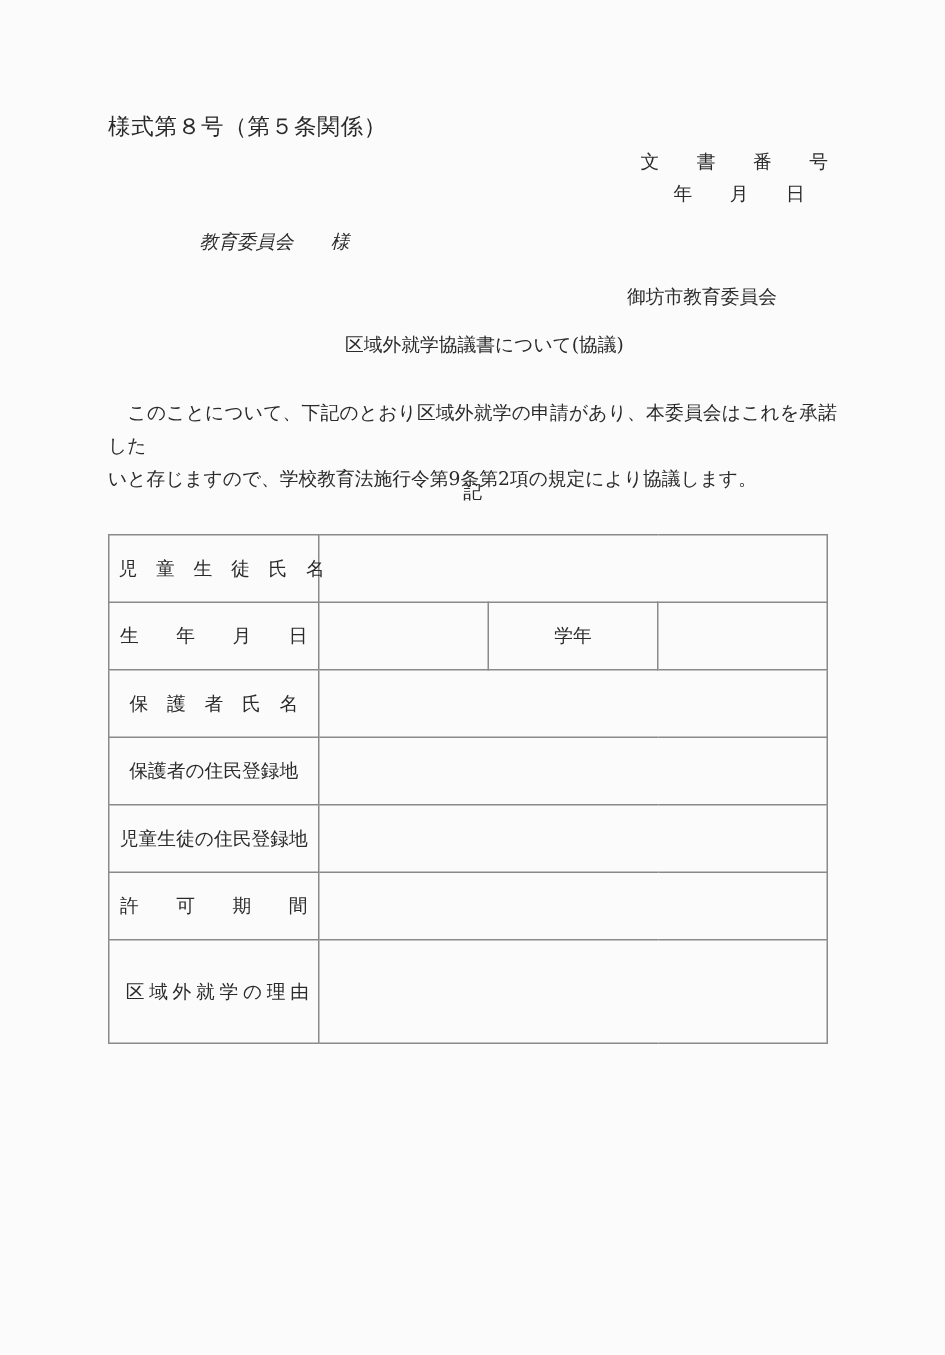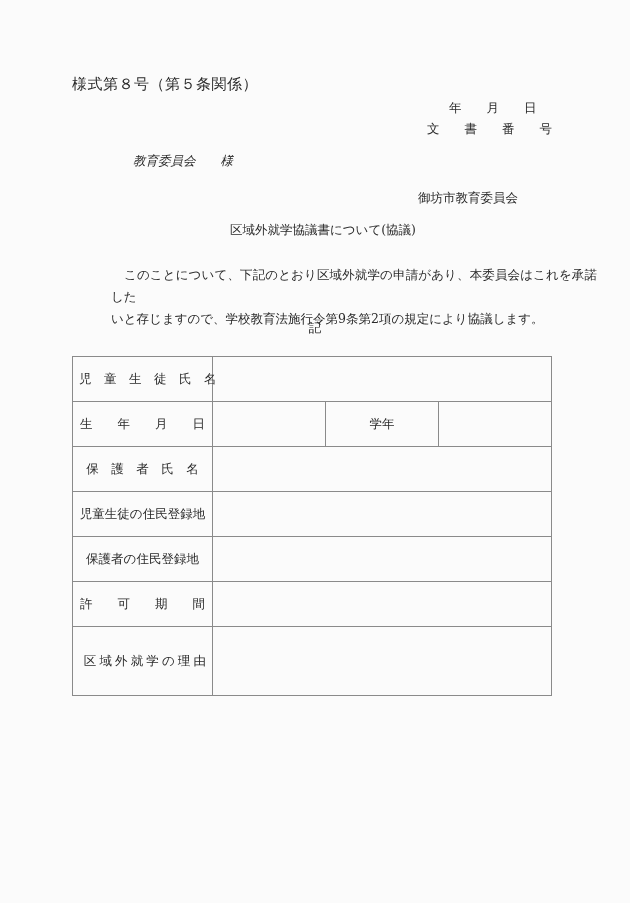--- a/index.html
+++ b/index.html
@@ -84,21 +84,20 @@
 
   
   .body-text {
     position: absolute;
     left: 72px;
     top: 264px;
     width: 486px;
     font-size: 12.5px;
     line-height: 22px;
     text-align: justify;
-    margin-left: 39px;
   }
   .body-text .line1 {
     display: block;
     text-indent: 13px;
   }
   .body-text .line2 {
     display: block;
   }
 
   .ki-mark {
@@ -155,22 +154,22 @@
   }
 </style>
 </head>
 <body>
 
 <div class="page">
 
   <div class="form-no">様式第８号（第５条関係）</div>
 
   <div class="doc-meta">
+    <span class="meta-line meta-number">文　　書　　番　　号</span>
     <span class="meta-line meta-date">年　　月　　日</span>
-    <span class="meta-line meta-number">文　　書　　番　　号</span>
   </div>
 
   <div class="addressee">教育委員会　　様</div>
 
   <div class="issuer">御坊市教育委員会</div>
 
   <div class="doc-title">区域外就学協議書について(協議)</div>
 
   <div class="body-text">
     <span class="line1">このことについて、下記のとおり区域外就学の申請があり、本委員会はこれを承諾した</span>
@@ -189,25 +188,25 @@
         <td class="label-cell">生　　年　　月　　日</td>
         <td class="value-cell"></td>
         <td class="grade-label">学年</td>
         <td class="grade-value"></td>
       </tr>
       <tr>
         <td class="label-cell">保　護　者　氏　名</td>
         <td class="value-cell" colspan="3"></td>
       </tr>
       <tr>
+        <td class="label-cell loose">保護者の住民登録地</td>
+        <td class="value-cell" colspan="3"></td>
+      </tr>
+      <tr>
         <td class="label-cell loose">児童生徒の住民登録地</td>
-        <td class="value-cell" colspan="3"></td>
-      </tr>
-      <tr>
-        <td class="label-cell loose">保護者の住民登録地</td>
         <td class="value-cell" colspan="3"></td>
       </tr>
       <tr>
         <td class="label-cell">許　　可　　期　　間</td>
         <td class="value-cell" colspan="3"></td>
       </tr>
       <tr class="tall">
         <td class="label-cell">区 域 外 就 学 の 理 由</td>
         <td class="value-cell" colspan="3"></td>
       </tr>

